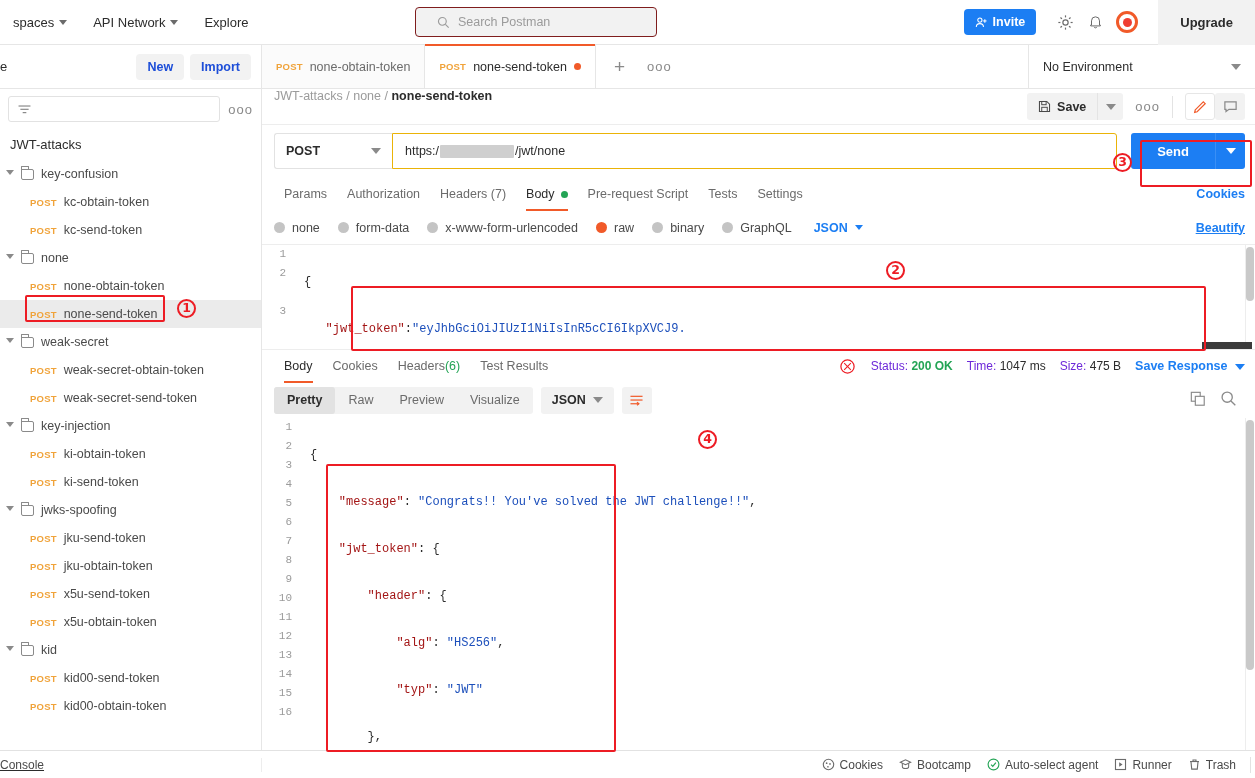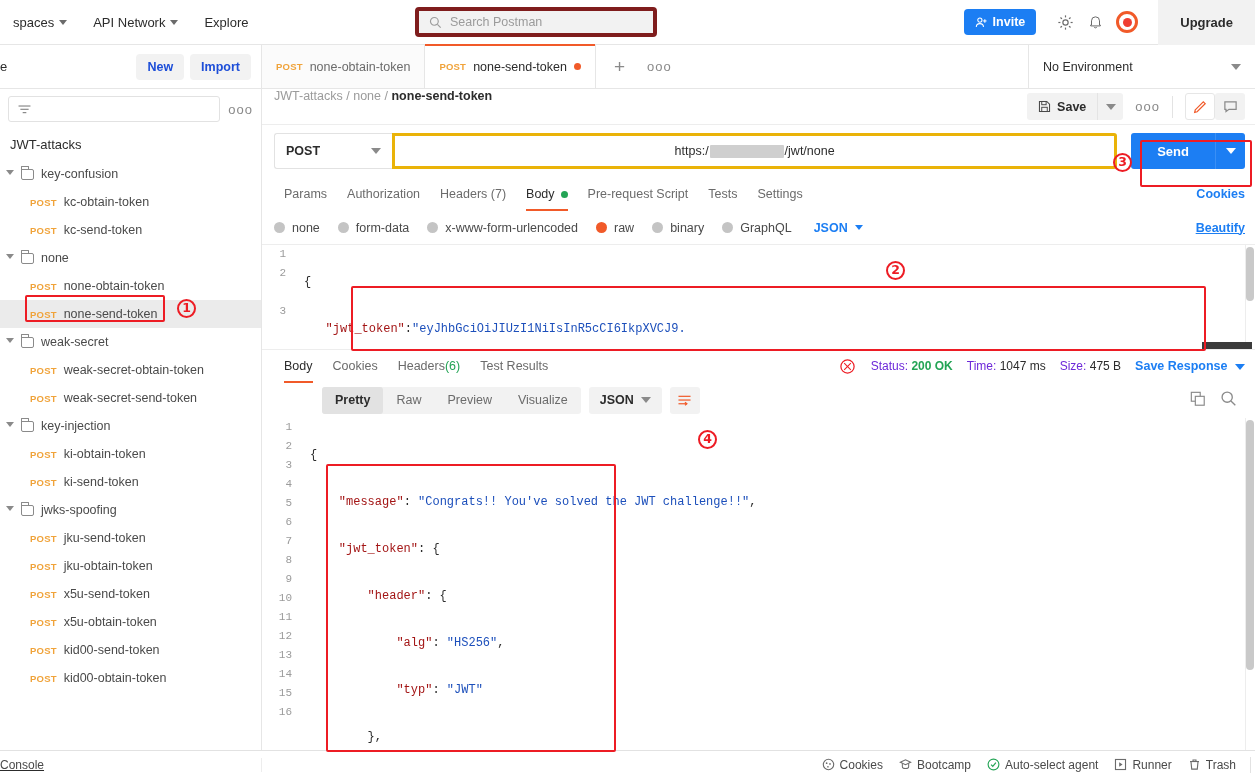--- a/index.html
+++ b/index.html
@@ -23,22 +23,22 @@
     padding-left: 0;
   }
   .tb-item {
     display: flex; align-items: center; gap: 5px;
     font-size: 13px; color: #2c2c2c; padding: 0 13px; height: 45px;
   }
   .chev { width: 0; height: 0; border-left: 4px solid transparent; border-right: 4px solid transparent; border-top: 5px solid #6b6b6b; display:inline-block; }
   .chev-lg { width: 0; height: 0; border-left: 5px solid transparent; border-right: 5px solid transparent; border-top: 6px solid #8a8a8a; display:inline-block; }
   .searchbox {
     width: 242px; height: 30px; margin-left: auto; margin-right: auto;
-    background: #f2f2f2; border: 4px solid #7f1d1d; border-radius: 4px;
-    display: flex; align-items: center; gap: 8px; padding: 0 10px;
+    background: #f2f2f2; border: 1px solid #7f1d1d; border-radius: 4px;
+    display: flex; align-items: center; gap: 8px; padding: 0 21px;
     color: #9b9b9b; font-size: 12.5px;
   }
   .topright { display:flex; align-items:center; gap: 0; margin-left:auto; padding-right: 0; }
   .invite-btn {
     background: #1c7ef3; color: #fff; border-radius: 4px;
     height: 26px; display:flex; align-items:center; gap: 5px;
     padding: 0 11px; font-size: 12.5px; font-weight: bold; margin-right: 14px;
   }
   .icon-btn { width: 30px; height: 30px; display:flex; align-items:center; justify-content:center; }
   .avatar-ring {
@@ -125,24 +125,23 @@
   .pencil-btn { width:30px;height:27px;border-radius:3px;background:#fff;border:1px solid #e6e6e6;display:flex;align-items:center;justify-content:center;}
   .cmt-btn { width:30px;height:27px;border-radius:3px;background:#f2f2f2;display:flex;align-items:center;justify-content:center;}
 
   .url-row { height: 52px; display:flex; align-items:center; padding: 0 10px 0 12px; gap: 0; position: relative;}
   .method-sel {
     width: 118px; height: 36px; border:1px solid #e2e2e2; border-right:none; border-radius: 3px 0 0 3px;
     display:flex; align-items:center; justify-content:space-between; padding: 0 11px;
     font-size: 12.5px; font-weight: bold; color:#2c2c2c; background:#fff;
   }
   .url-in {
-    flex: 1; height: 36px; border: 3px solid #eab308; border-radius: 0 3px 3px 0;
-    display:flex; align-items:center; padding: 0 20px; font-size: 12.5px; color:#2c2c2c; min-width:0;
+    flex: 1; height: 36px; border: 1px solid #eab308; border-radius: 0 3px 3px 0;
+    display:flex; align-items:center; padding: 0 12px; font-size: 12.5px; color:#2c2c2c; min-width:0;
     background:#fff;
-    justify-content:center;
   }
   .redact { display:inline-block; width: 74px; height: 13px; background: #cfcfcf; border-radius:1px; margin: 0 1px; vertical-align: -2px; filter: blur(.7px); }
   .send-wrap { margin-left: 14px; display:flex; }
   .send-btn { background:#1c7ef3;color:#fff;height:36px;padding:0 26px;display:flex;align-items:center;font-size:13px;font-weight:bold;border-radius:3px 0 0 3px;}
   .send-caret { background:#1c7ef3;height:36px;width:30px;display:flex;align-items:center;justify-content:center;border-radius:0 3px 3px 0;border-left:1px solid #3a8ff5;}
 
   .req-tabs { height: 34px; display:flex; align-items:center; padding: 0 10px 0 12px; gap: 0; }
   .rt { font-size: 12.5px; color:#6b6b6b; padding: 0 10px; height:34px; display:flex; align-items:center; gap: 6px; position:relative;}
   .rt.active { color:#2c2c2c; }
   .rt.active::after { content:""; position:absolute; left:10px; right:10px; bottom:0; height:2px; background:#f15a29;}
@@ -180,21 +179,21 @@
   .rsp-tab.active{color:#2c2c2c;}
   .rsp-tab.active::after{content:"";position:absolute;left:10px;right:10px;bottom:0;height:2px;background:#f15a29;}
   .hdr-count { color:#23a455; }
   .meta { margin-left:auto; display:flex; align-items:center; gap: 14px; font-size:12px; }
   .meta .lbl { color:#6d28d9; }
   .meta .ok { color:#23a455; font-weight: bold;}
   .meta .val { color:#2c2c2c; }
   .bug-ico { width:18px;height:18px;display:flex;align-items:center;justify-content:center;}
 
   .resp-toolbar { height: 36px; display:flex; align-items:center; padding: 0 10px 0 12px; gap: 0; }
-  .seg { background:#f2f2f2; border-radius:3px; display:flex; height:27px; align-items:center;margin-left:48px; }
+  .seg { background:#f2f2f2; border-radius:3px; display:flex; height:27px; align-items:center; }
   .seg .s { font-size:12.5px; color:#6b6b6b; padding: 0 13px; height:27px; display:flex;align-items:center;border-radius:3px;}
   .seg .s.on { background:#e2e2e2; color:#2c2c2c; font-weight:bold;}
   .mini-sel { background:#f2f2f2;border-radius:3px;height:27px;display:flex;align-items:center;gap:7px;padding:0 11px;margin-left:8px;font-size:12.5px;font-weight:bold;color:#2c2c2c;}
   .wrap-btn { background:#f2f2f2;border-radius:3px;height:27px;width:30px;display:flex;align-items:center;justify-content:center;margin-left:8px;}
   .resp-right { margin-left:auto; display:flex; align-items:center; gap: 14px; padding-right: 8px;}
 
   .resp-editor { flex:1; min-height:0; }
   .resp-editor .codearea { right: 18px; }
 
   
@@ -401,20 +400,25 @@
         </div>
         <div class="trow req">
           <span class="meth">POST</span>
           <span>x5u-send-token</span>
         </div>
         <div class="trow req">
           <span class="meth">POST</span>
           <span>x5u-obtain-token</span>
         </div>
 
+        <div class="trow folder">
+          <span class="tri open"></span>
+          <span class="folder-ico"></span>
+          <span>kid</span>
+        </div>
         <div class="trow req">
           <span class="meth">POST</span>
           <span>kid00-send-token</span>
         </div>
         <div class="trow req">
           <span class="meth">POST</span>
           <span>kid00-obtain-token</span>
         </div>
       </div>
     </div>

